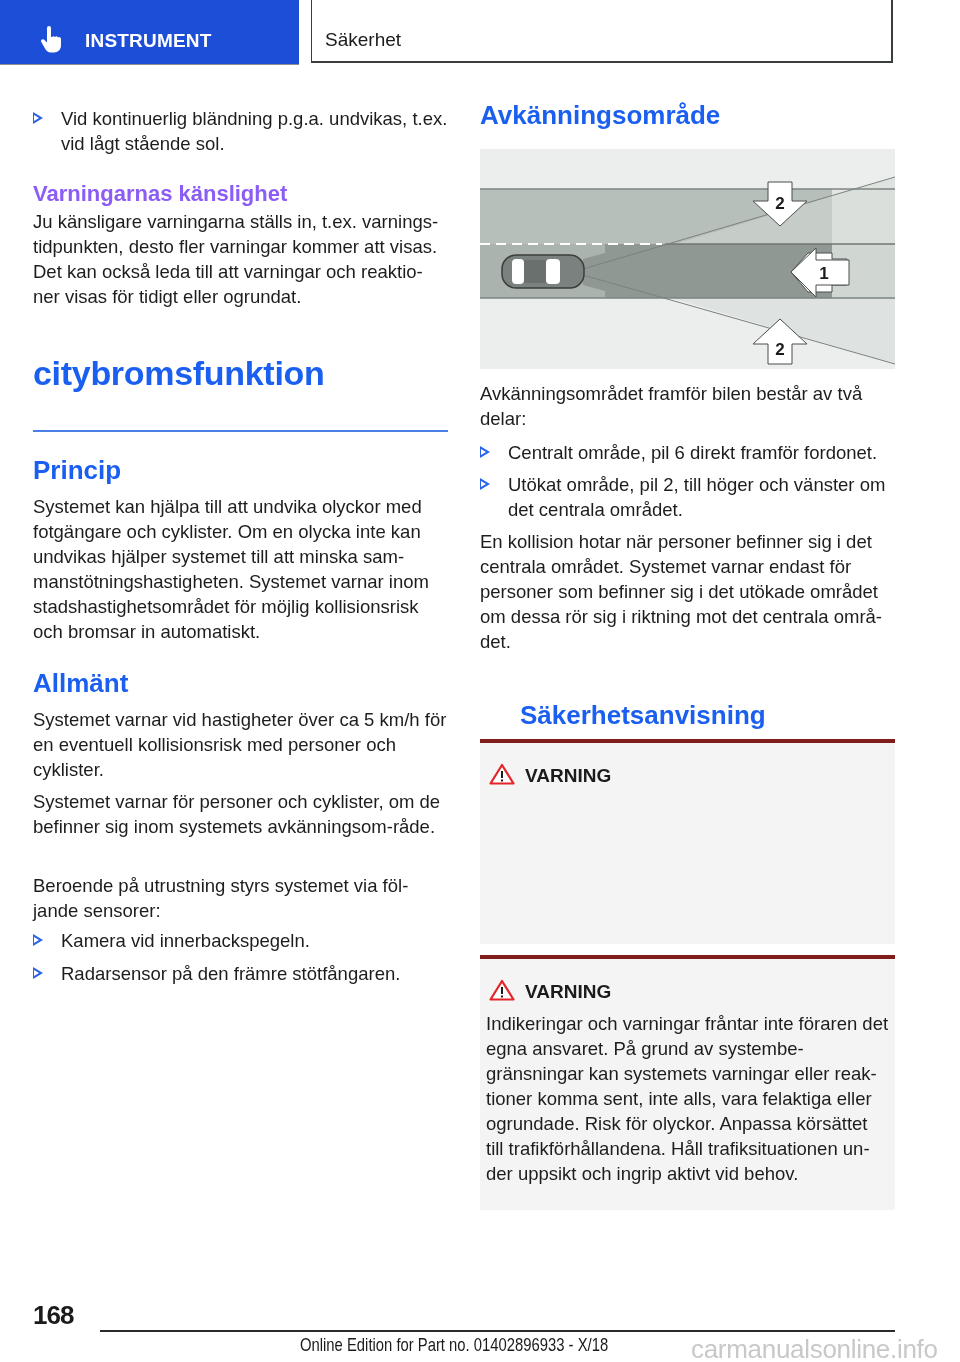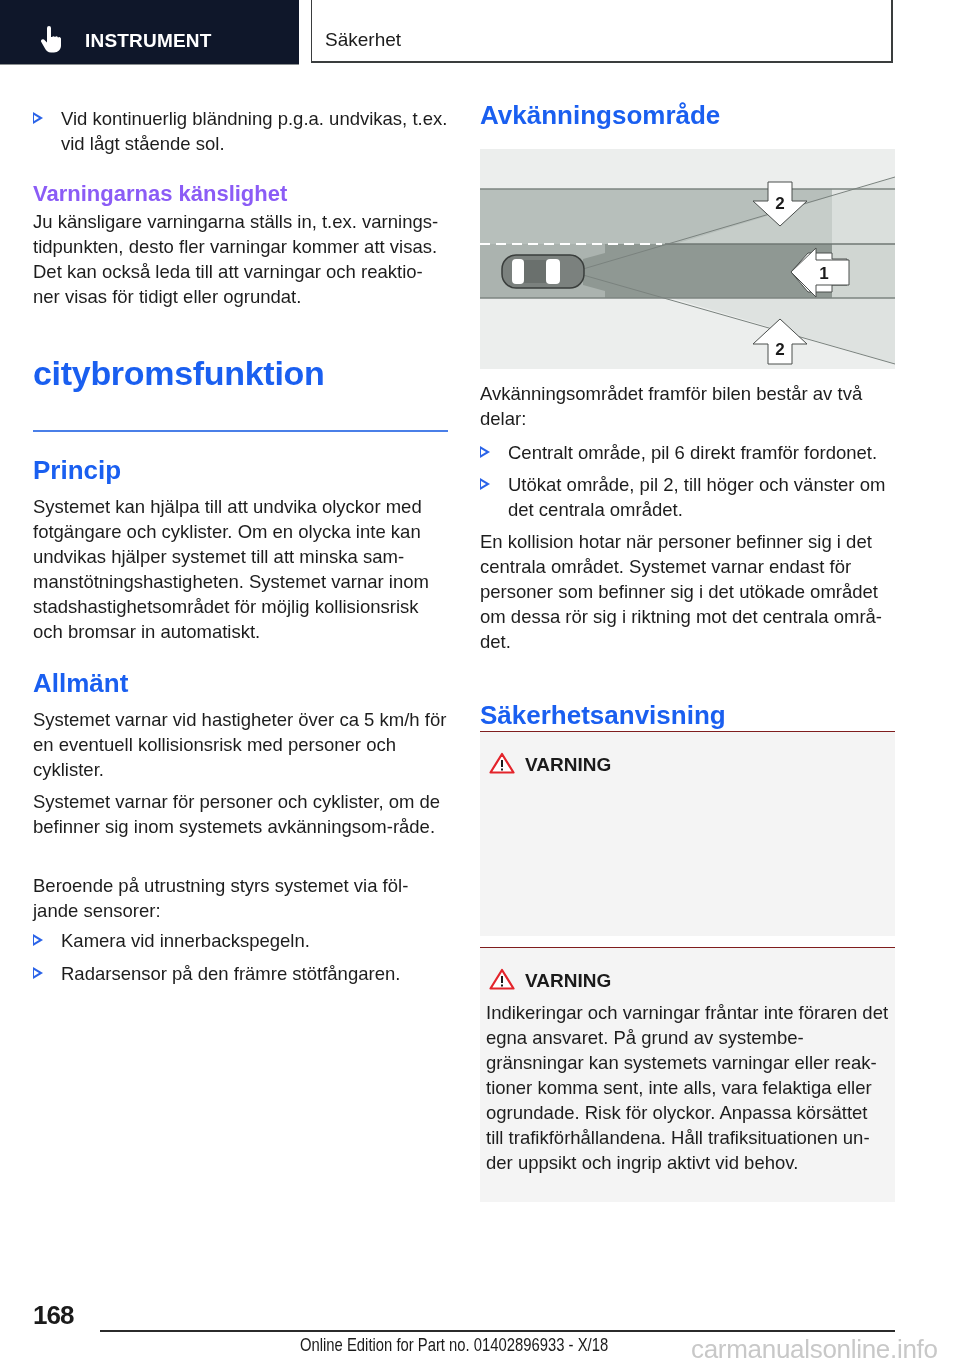--- a/index.html
+++ b/index.html
@@ -4,21 +4,21 @@
 <style>
   html, body { margin: 0; padding: 0; }
   body {
     width: 960px; height: 1362px; position: relative; overflow: hidden;
     background: #ffffff; color: #1b1b1b;
     font-family: "Liberation Sans", "DejaVu Sans", sans-serif;
   }
   
   .hdr-left {
     position: absolute; left: 0; top: 0; width: 299px; height: 64px;
-    background: #0f172a; border-bottom: 1px solid #8a8e8f;
+    background: #1d4ed8; border-bottom: 1px solid #8a8e8f;
   }
   .hdr-left .hand { position: absolute; left: 40px; top: 26px; width: 24px; height: 28px; }
   .hdr-left .label {
     position: absolute; left: 85px; top: 30px; color: #ffffff;
     font-weight: bold; font-size: 19px; letter-spacing: 0.2px;
   }
   .hdr-right {
     position: absolute; left: 311px; top: -2px; width: 582px; height: 65px;
     border: 1px solid #3a3d3e; border-top: none; border-right-width: 2px; border-bottom-width: 2px;
     box-sizing: border-box;
@@ -53,21 +53,21 @@
     line-height: 38px; color: #1a5ff0; letter-spacing: -0.3px;
   }
   .h1-rule { position: absolute; left: 0; width: 415px; height: 2px; background: #4a7fe8; }
 
   
   .diagram { position: absolute; left: 0; top: 149px; width: 415px; height: 220px; }
 
   
   .warn {
     position: absolute; left: 0; width: 415px; background: #f4f4f4;
-    border-top: 1px solid #7f1d1d; box-sizing: border-box;
+    border-top: 4px solid #7f1d1d; box-sizing: border-box; margin-top: 8px;
   }
   .warn .w-icon { position: absolute; left: 9px; top: 20px; width: 26px; height: 22px; }
   .warn .w-title { position: absolute; left: 45px; top: 20px; font-weight: bold; font-size: 19px; color: #1b1b1b; }
   .warn .w-text { position: absolute; left: 6px; right: 6px; top: 52px; }
 
   
   .pg-num { position: absolute; left: 33px; top: 1300px; font-weight: bold; font-size: 26px; color: #1b1b1b; letter-spacing: -1px; }
   .foot-rule { position: absolute; left: 100px; top: 1330px; width: 795px; height: 2px; background: #2b2b2b; }
   .foot-text {
     position: absolute; left: 300px; top: 1334px; font-size: 19px; color: #1b1b1b;
@@ -175,21 +175,21 @@
   <div class="bullet" style="top:440px;">
     <span class="tri"></span>
     <span class="txt">Centralt område, pil 6 direkt framför fordonet.</span>
   </div>
   <div class="bullet" style="top:472px;">
     <span class="tri"></span>
     <span class="txt">Utökat område, pil 2, till höger och vänster om det centrala området.</span>
   </div>
   <p class="p" style="top:529px;">En kollision hotar när personer befinner sig i det centrala området. Systemet varnar endast för personer som befinner sig i det utökade området om dessa rör sig i riktning mot det centrala områ-det.</p>
 
-  <div class="h3" style="top:703px;">Säkerhetsanvisning</div>
+  <div class="h3" style="top:703px;margin-left:40px;">Säkerhetsanvisning</div>
 
   <div class="warn" style="top:731px; height:205px;">
     <svg class="w-icon" viewBox="0 0 26 22">
       <polygon points="13,2 24.5,20.5 1.5,20.5" fill="#ffffff" stroke="#e3242b" stroke-width="2.2" stroke-linejoin="round"></polygon>
       <rect x="12" y="8" width="2" height="7" fill="#1b1b1b"></rect>
       <rect x="12" y="16.5" width="2" height="2" fill="#1b1b1b"></rect>
     </svg>
     <span class="w-title">VARNING</span>
   </div>
 

